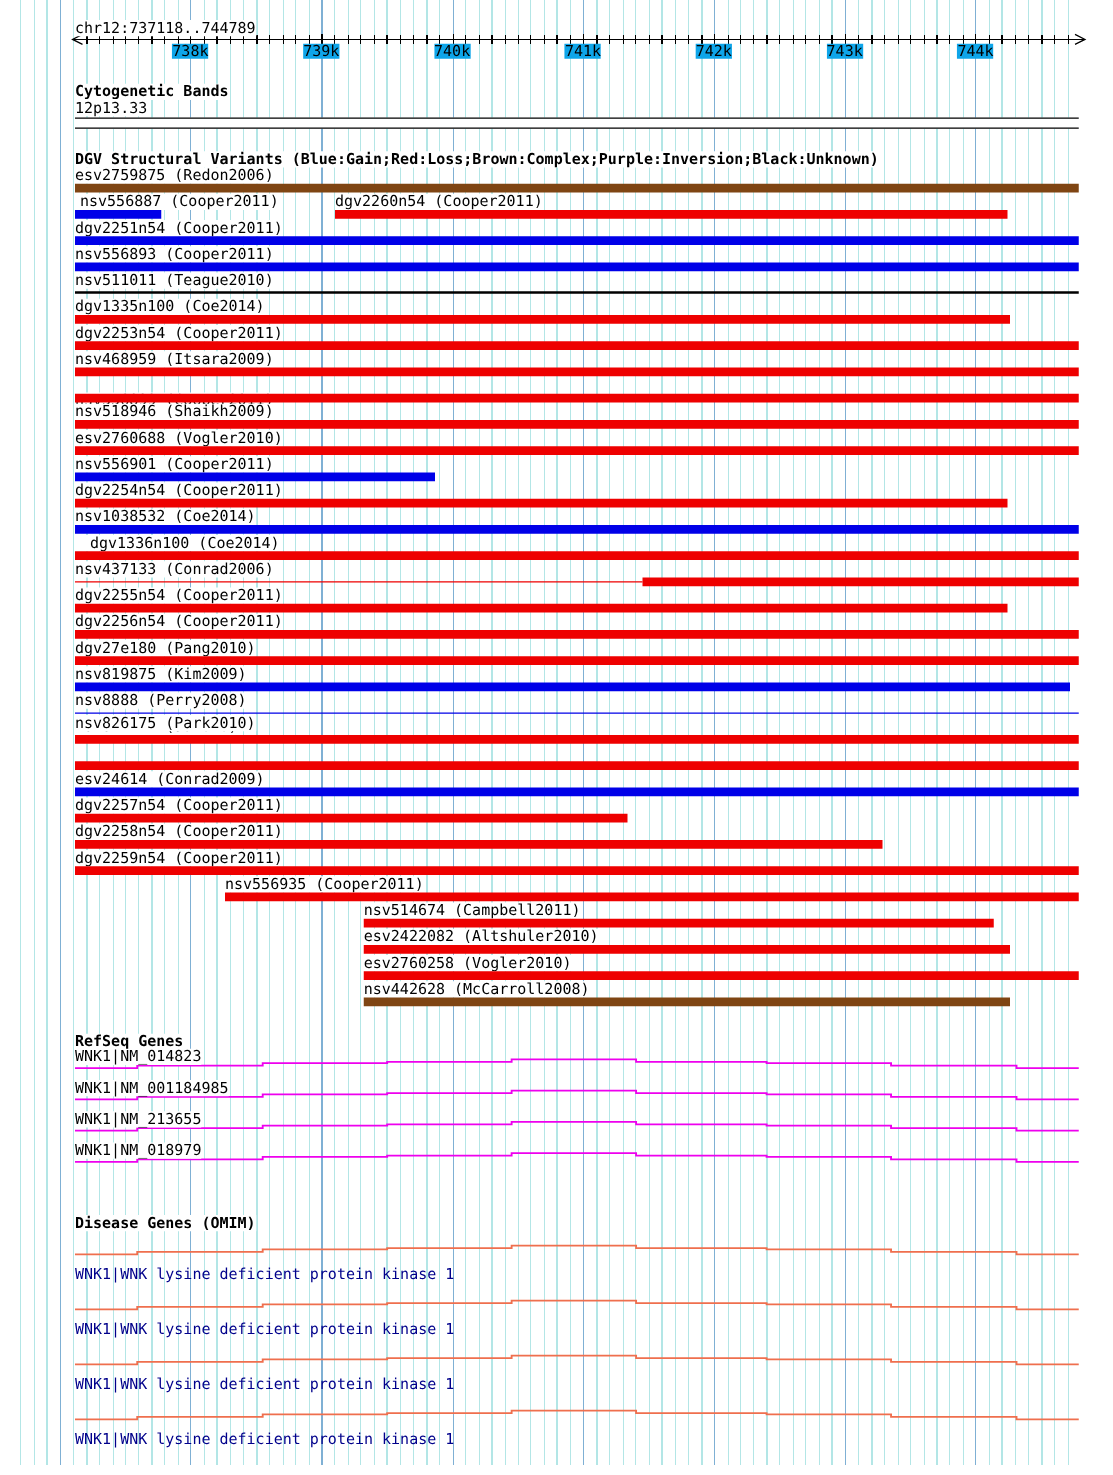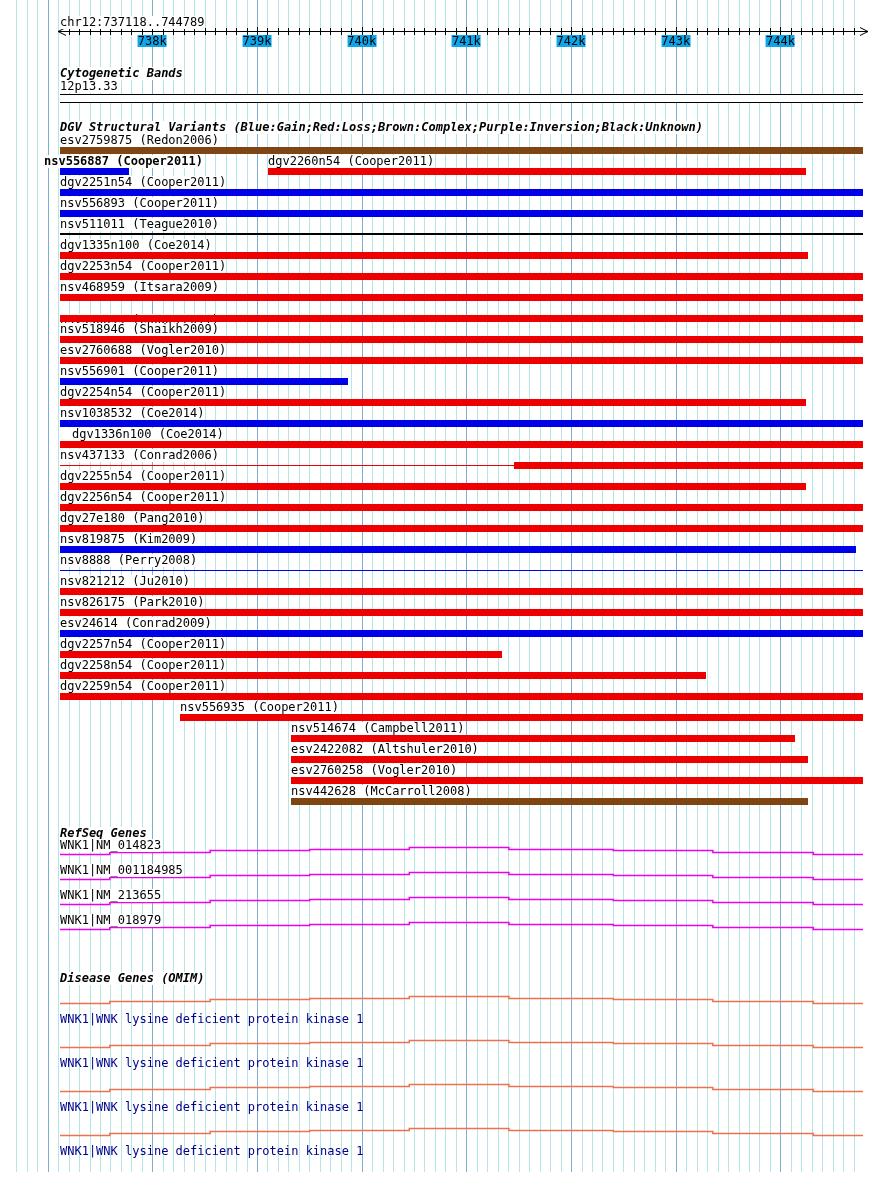--- a/index.html
+++ b/index.html
@@ -3,21 +3,21 @@
 <meta charset="utf-8">
 <style>
   html,body{margin:0;padding:0;background:#fff;}
   #canvas{
     position:relative;width:890px;height:1180px;background:#ffffff;
     font-family:"DejaVu Sans Mono","Liberation Mono",monospace;
     font-size:12px;color:#000;overflow:hidden;
   }
   .lbl{position:absolute;white-space:pre;line-height:13px;height:13px;background:#ffffff;}
   .lbl.clear{background:transparent;}
-  .hdr{font-weight:bold;font-style:italic;}
+  .hdr{font-weight:bold;}
   .ticklbl{position:absolute;white-space:pre;line-height:12px;background:#0ea5e9;transform:translateX(-50%);}
   #bg{position:absolute;left:0;top:0;pointer-events:none;}
   .bar{position:absolute;}
   #bandbox{position:absolute;background:#ffffff;border-top:1px solid #000;border-bottom:1px solid #000;}
 </style>
 </head>
 <body>
 
 <div id="canvas">
   <svg id="bg" width="890" height="1180">
@@ -210,21 +210,21 @@
     </div>
 
   <div class="lbl hdr" style="left:60px;top:67px;">Cytogenetic Bands</div>
   <div class="lbl" style="left:60px;top:80px;">12p13.33</div>
   <div id="bandbox" style="left:60px;top:94px;width:803px;height:7px;"></div>
 
   <div class="lbl hdr" style="left:60px;top:121px;">DGV Structural Variants (Blue:Gain;Red:Loss;Brown:Complex;Purple:Inversion;Black:Unknown)</div>
   <div id="dgv-track">
       <div class="lbl" style="left: 60px; top: 134px; position: absolute;">esv2759875 (Redon2006)</div>
       <div class="bar" title="esv2759875 (Redon2006)" style="left: 60px; top: 147px; width: 803px; height: 7px; background: rgb(127, 69, 19); position: absolute;"></div>
-      <div class="lbl" style="left: 44px; top: 155px; position: absolute; font-weight: bold;">nsv556887 (Cooper2011)</div>
+      <div class="lbl" style="left: 64px; top: 155px; position: absolute;">nsv556887 (Cooper2011)</div>
       <div class="bar" title="nsv556887 (Cooper2011)" style="left: 60px; top: 168px; width: 69px; height: 7px; background: rgb(0, 0, 232); position: absolute;"></div>
       <div class="lbl" style="left: 268px; top: 155px; position: absolute;">dgv2260n54 (Cooper2011)</div>
       <div class="bar" title="dgv2260n54 (Cooper2011)" style="left: 268px; top: 168px; width: 538px; height: 7px; background: rgb(238, 0, 0); position: absolute;"></div>
       <div class="lbl" style="left: 60px; top: 176px; position: absolute;">dgv2251n54 (Cooper2011)</div>
       <div class="bar" title="dgv2251n54 (Cooper2011)" style="left: 60px; top: 189px; width: 803px; height: 7px; background: rgb(0, 0, 232); position: absolute;"></div>
       <div class="lbl" style="left: 60px; top: 197px; position: absolute;">nsv556893 (Cooper2011)</div>
       <div class="bar" title="nsv556893 (Cooper2011)" style="left: 60px; top: 210px; width: 803px; height: 7px; background: rgb(0, 0, 232); position: absolute;"></div>
       <div class="lbl" style="left: 60px; top: 218px; position: absolute;">nsv511011 (Teague2010)</div>
       <div class="bar" title="nsv511011 (Teague2010)" style="left: 60px; top: 233px; width: 803px; height: 2px; background: rgb(0, 0, 0); position: absolute;"></div>
       <div class="lbl" style="left: 60px; top: 239px; position: absolute;">dgv1335n100 (Coe2014)</div>
@@ -255,21 +255,21 @@
       <div class="lbl" style="left: 60px; top: 491px; position: absolute;">dgv2256n54 (Cooper2011)</div>
       <div class="bar" title="dgv2256n54 (Cooper2011)" style="left: 60px; top: 504px; width: 803px; height: 7px; background: rgb(238, 0, 0); position: absolute;"></div>
       <div class="lbl" style="left: 60px; top: 512px; position: absolute;">dgv27e180 (Pang2010)</div>
       <div class="bar" title="dgv27e180 (Pang2010)" style="left: 60px; top: 525px; width: 803px; height: 7px; background: rgb(238, 0, 0); position: absolute;"></div>
       <div class="lbl" style="left: 60px; top: 533px; position: absolute;">nsv819875 (Kim2009)</div>
       <div class="bar" title="nsv819875 (Kim2009)" style="left: 60px; top: 546px; width: 796px; height: 7px; background: rgb(0, 0, 232); position: absolute;"></div>
       <div class="lbl" style="left: 60px; top: 554px; position: absolute;">nsv8888 (Perry2008)</div>
       <div class="bar" title="nsv8888 (Perry2008)" style="left: 60px; top: 570px; width: 803px; height: 1px; background: rgb(0, 0, 232); position: absolute;"></div>
       <div class="lbl" style="left: 60px; top: 575px; position: absolute;">nsv821212 (Ju2010)</div>
       <div class="bar" title="nsv821212 (Ju2010)" style="left: 60px; top: 588px; width: 803px; height: 7px; background: rgb(238, 0, 0); position: absolute;"></div>
-      <div class="lbl" style="left: 60px; top: 596px; position: absolute;">nsv826175 (Park2010)</div>
+      <div class="lbl" style="left: 60px; top: 572px; position: absolute;">nsv826175 (Park2010)</div>
       <div class="bar" title="nsv826175 (Park2010)" style="left: 60px; top: 609px; width: 803px; height: 7px; background: rgb(238, 0, 0); position: absolute;"></div>
       <div class="lbl" style="left: 60px; top: 617px; position: absolute;">esv24614 (Conrad2009)</div>
       <div class="bar" title="esv24614 (Conrad2009)" style="left: 60px; top: 630px; width: 803px; height: 7px; background: rgb(0, 0, 232); position: absolute;"></div>
       <div class="lbl" style="left: 60px; top: 638px; position: absolute;">dgv2257n54 (Cooper2011)</div>
       <div class="bar" title="dgv2257n54 (Cooper2011)" style="left: 60px; top: 651px; width: 442px; height: 7px; background: rgb(238, 0, 0); position: absolute;"></div>
       <div class="lbl" style="left: 60px; top: 659px; position: absolute;">dgv2258n54 (Cooper2011)</div>
       <div class="bar" title="dgv2258n54 (Cooper2011)" style="left: 60px; top: 672px; width: 646px; height: 7px; background: rgb(238, 0, 0); position: absolute;"></div>
       <div class="lbl" style="left: 60px; top: 680px; position: absolute;">dgv2259n54 (Cooper2011)</div>
       <div class="bar" title="dgv2259n54 (Cooper2011)" style="left: 60px; top: 693px; width: 803px; height: 7px; background: rgb(238, 0, 0); position: absolute;"></div>
       <div class="lbl" style="left: 180px; top: 701px; position: absolute;">nsv556935 (Cooper2011)</div>

